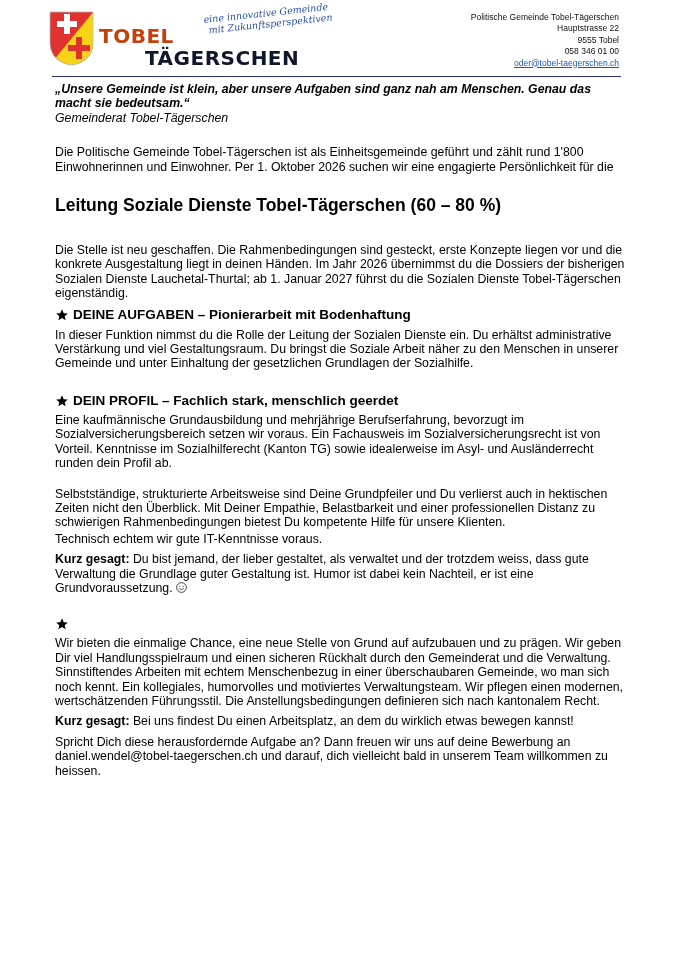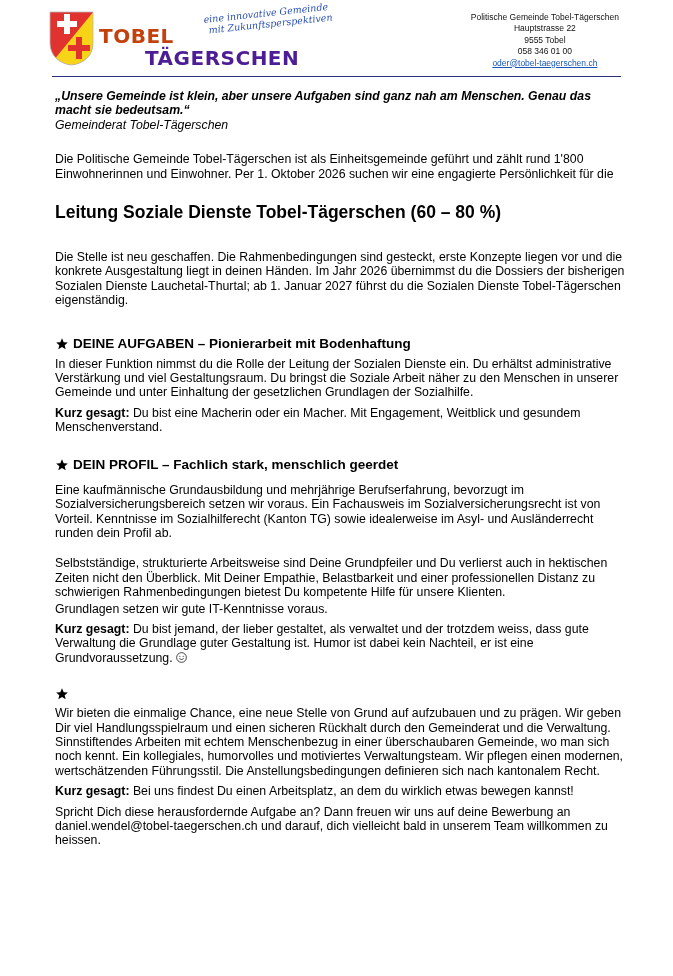--- a/index.html
+++ b/index.html
@@ -2,29 +2,29 @@
 <html><head>
 <meta charset="utf-8">
 <style>
   html, body { margin: 0; padding: 0; background: #ffffff; }
   body { width: 673px; height: 976px; position: relative; overflow: hidden; font-family: "Liberation Sans", sans-serif; color: #000; }
   .page { position: absolute; left: 0; top: 0; width: 673px; height: 976px; }
 
   
   .logo-crest { position: absolute; left: 49px; top: 11px; width: 45px; height: 55px; }
   .logo-tobel { position: absolute; left: 99px; top: 24px; font-family: "DejaVu Sans", sans-serif; font-weight: bold; font-size: 20px; color: #c2410c; letter-spacing: 0.5px; }
-  .logo-taeg { position: absolute; left: 145px; top: 46px; font-family: "DejaVu Sans", sans-serif; font-weight: bold; font-size: 20px; color: #4c1d95; letter-spacing: 0.5px; }
+  .logo-taeg { position: absolute; left: 145px; top: 46px; font-family: "DejaVu Sans", sans-serif; font-weight: bold; font-size: 20px; color: #0f172a; letter-spacing: 0.5px; }
   .logo-tagline { position: absolute; left: 203px; top: 14px; font-family: "DejaVu Serif", serif; font-style: italic; font-size: 9.5px; color: #2850b0; line-height: 11px; transform: rotate(-6deg); transform-origin: left top; }
   .header-line { position: absolute; left: 52px; top: 76px; width: 569px; height: 1px; background: #2a2f7a; }
 
-  .address { position: absolute; right: 54px; top: 12px; text-align: center; font-size: 8.5px; line-height: 11.4px; color: #111; }
+  .address { position: absolute; right: 54px; top: 12px; text-align: right; font-size: 8.5px; line-height: 11.4px; color: #111; }
   .address a { color: #1a56b8; text-decoration: underline; }
 
   
-  .content { position: absolute; left: 55px; top: 89px; width: 570px; font-size: 12.3px; line-height: 14.4px; }
+  .content { position: absolute; left: 55px; top: 82px; width: 570px; font-size: 12.3px; line-height: 14.4px; }
   .quote { font-weight: bold; font-style: italic; }
   .quote-source { font-style: italic; }
   p { margin: 0; }
   .intro { margin-top: 16px; }
   .job-title { font-size: 17.5px; font-weight: bold; margin-top: 21px; line-height: 20px; }
   .desc { margin-top: 28px; }
   .section-h { font-size: 13.5px; font-weight: bold; line-height: 16px; display: flex; align-items: center; }
   .star { display: inline-block; width: 14px; height: 14px; margin-right: 4px; }
   .kurz b { font-weight: bold; }
   .smiley { display: inline-block; width: 11px; height: 11px; vertical-align: -1px; margin-left: 3px; }
@@ -71,40 +71,37 @@
   <div class="content">
     <p class="quote">„Unsere Gemeinde ist klein, aber unsere Aufgaben sind ganz nah am Menschen. Genau das macht sie bedeutsam.“</p>
     <p class="quote-source">Gemeinderat Tobel-Tägerschen</p>
 
     <p class="intro" style="margin-top:20px">Die Politische Gemeinde Tobel-Tägerschen ist als Einheitsgemeinde geführt und zählt rund 1'800 Einwohnerinnen und Einwohner. Per 1. Oktober 2026 suchen wir eine engagierte Persönlichkeit für die</p>
 
     <h1 class="job-title" style="margin-bottom:9px">Leitung Soziale Dienste Tobel-Tägerschen (60 – 80 %)</h1>
 
     <p class="desc">Die Stelle ist neu geschaffen. Die Rahmenbedingungen sind gesteckt, erste Konzepte liegen vor und die konkrete Ausgestaltung liegt in deinen Händen. Im Jahr 2026 übernimmst du die Dossiers der bisherigen Sozialen Dienste Lauchetal-Thurtal; ab 1. Januar 2027 führst du die Sozialen Dienste Tobel-Tägerschen eigenständig.</p>
 
-    <div class="section-h" style="margin-top:28px">
+    <div class="section-h" style="margin-top:6px">
       <svg class="star" viewBox="0 0 24 24">
           <path d="M12 2l2.9 6.9 7.1.6-5.4 4.7 1.7 7-6.3-3.9-6.3 3.9 1.7-7L2 9.5l7.1-.6z" fill="#000"></path>
         </svg>
       <span>DEINE AUFGABEN – Pionierarbeit mit Bodenhaftung</span>
     </div>
     <p style="margin-top:5px">In dieser Funktion nimmst du die Rolle der Leitung der Sozialen Dienste ein. Du erhältst administrative Verstärkung und viel Gestaltungsraum. Du bringst die Soziale Arbeit näher zu den Menschen in unserer Gemeinde und unter Einhaltung der gesetzlichen Grundlagen der Sozialhilfe.</p>
-    <p class="kurz" style="margin-top:6px">
-      <b>Kurz gesagt:</b><span> Du bist eine Macherin oder ein Macher. Mit Engagement, Weitblick und gesundem Menschenverstand.</span>
-    </p>
 
     <div class="section-h" style="margin-top:22px">
       <svg class="star" viewBox="0 0 24 24">
           <path d="M12 2l2.9 6.9 7.1.6-5.4 4.7 1.7 7-6.3-3.9-6.3 3.9 1.7-7L2 9.5l7.1-.6z" fill="#000"></path>
         </svg>
       <span>DEIN PROFIL – Fachlich stark, menschlich geerdet</span>
     </div>
-    <p style="margin-top:10px">Eine kaufmännische Grundausbildung und mehrjährige Berufserfahrung, bevorzugt im Sozialversicherungsbereich setzen wir voraus. Ein Fachausweis im Sozialversicherungsrecht ist von Vorteil. Kenntnisse im Sozialhilferecht (Kanton TG) sowie idealerweise im Asyl- und Ausländerrecht runden dein Profil ab.</p>
+    <p style="margin-top:4px">Eine kaufmännische Grundausbildung und mehrjährige Berufserfahrung, bevorzugt im Sozialversicherungsbereich setzen wir voraus. Ein Fachausweis im Sozialversicherungsrecht ist von Vorteil. Kenntnisse im Sozialhilferecht (Kanton TG) sowie idealerweise im Asyl- und Ausländerrecht runden dein Profil ab.</p>
     <p style="margin-top:16px">Selbstständige, strukturierte Arbeitsweise sind Deine Grundpfeiler und Du verlierst auch in hektischen Zeiten nicht den Überblick. Mit Deiner Empathie, Belastbarkeit und einer professionellen Distanz zu schwierigen Rahmenbedingungen bietest Du kompetente Hilfe für unsere Klienten.</p>
-    <p style="margin-top:2px">Grundlagen setzen wir gute IT-Kenntnisse voraus.</p>
+    <p style="margin-top:2px">Technisch echtem wir gute IT-Kenntnisse voraus.</p>
     <p class="kurz" style="margin-top:6px">
       <b>Kurz gesagt:</b><span> Du bist jemand, der lieber gestaltet, als verwaltet und der trotzdem weiss, dass gute Verwaltung die Grundlage guter Gestaltung ist. Humor ist dabei kein Nachteil, er ist eine Grundvoraussetzung.</span><svg class="smiley" viewBox="0 0 12 12">
           <circle cx="6" cy="6" r="5.3" fill="none" stroke="#000" stroke-width="0.8"></circle>
           <circle cx="4.2" cy="4.6" r="0.6" fill="#000"></circle>
           <circle cx="7.8" cy="4.6" r="0.6" fill="#000"></circle>
           <path d="M3.6 7.2 Q6 9.3 8.4 7.2" fill="none" stroke="#000" stroke-width="0.8"></path>
         </svg>
     </p>
 
     <div class="section-h" style="margin-top:22px">

